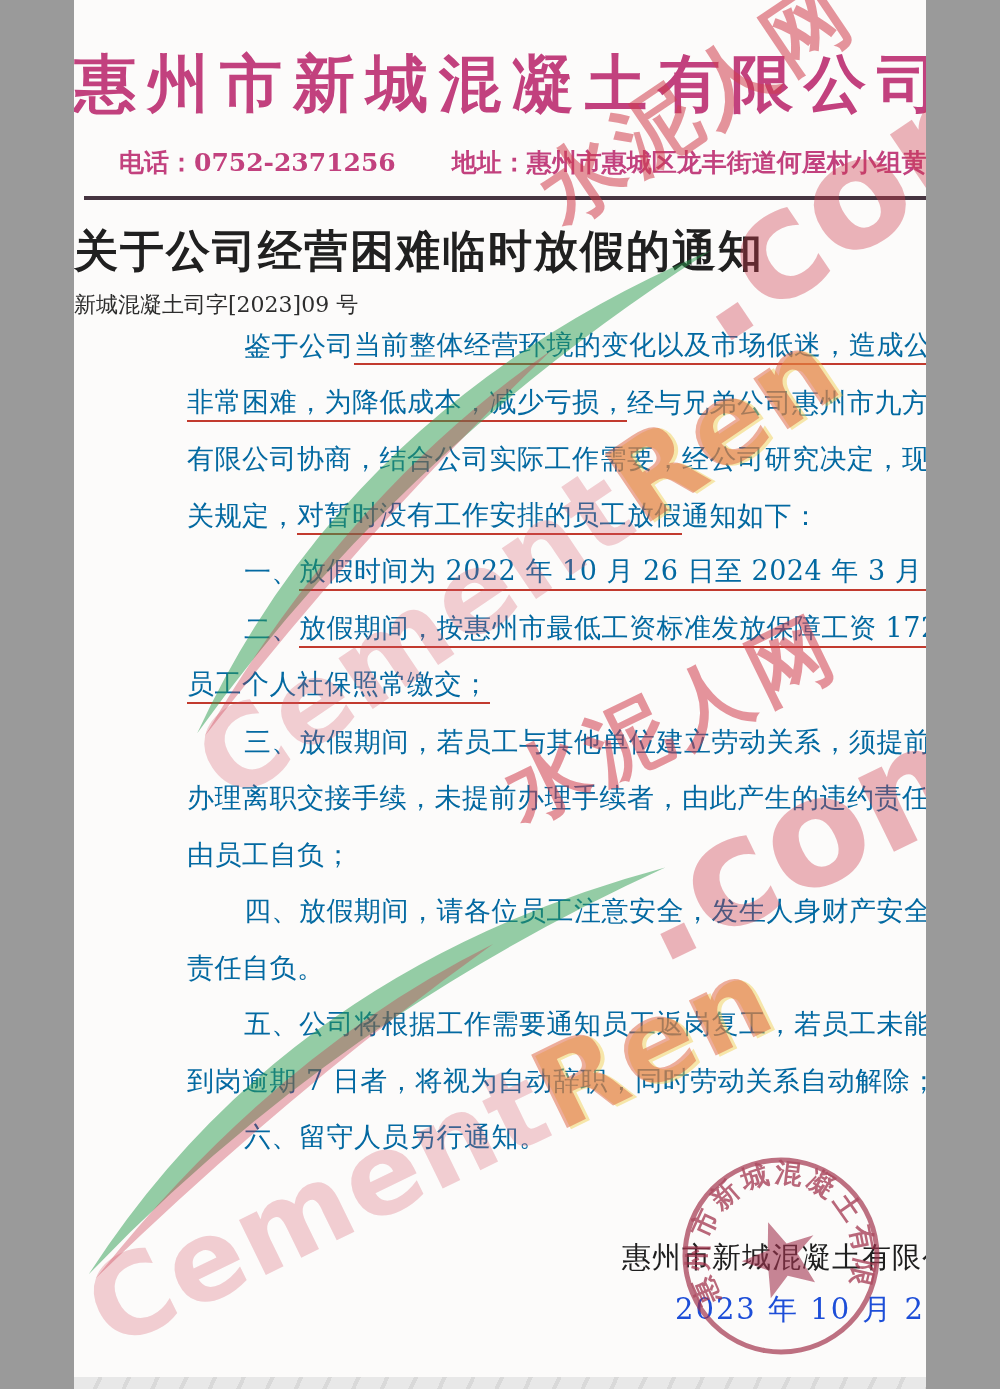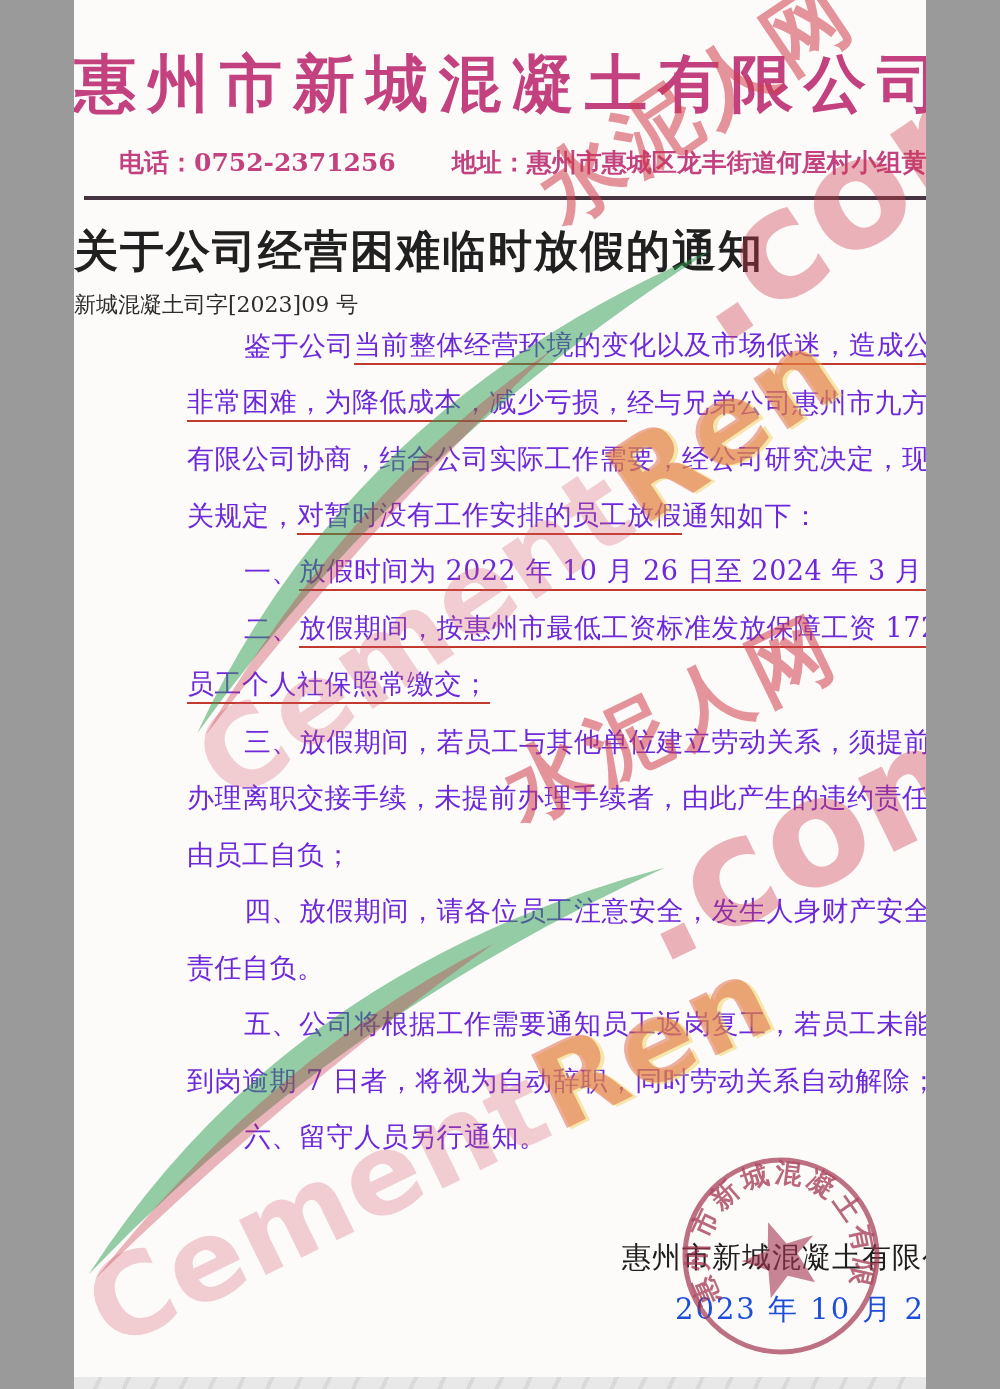--- a/index.html
+++ b/index.html
@@ -33,21 +33,21 @@
   }
   .doc-number {
     position:absolute; top:290px; left:0; width:100%;
     text-align:left; font-size:22px; color:#2d2d2d;
   }
 
   
   .body { position:absolute; top:318px; left:113px; width:800px; z-index:2; }
   .line {
     height:56.5px; display:flex; align-items:center;
-    font-size:27px; color:#6d28d9; white-space:pre; letter-spacing:0.5px;
+    font-size:27px; color:#0369a1; white-space:pre; letter-spacing:0.5px;
   }
   .line.indent { padding-left:57px; }
   .u { border-bottom:2px solid #c23a2e; }
 
   
   .signature {
     position:absolute; top:1238px; left:548px; z-index:2;
     font-size:29px; color:#1e1e1e; letter-spacing:1px; white-space:nowrap;
   }
   .sign-date {

